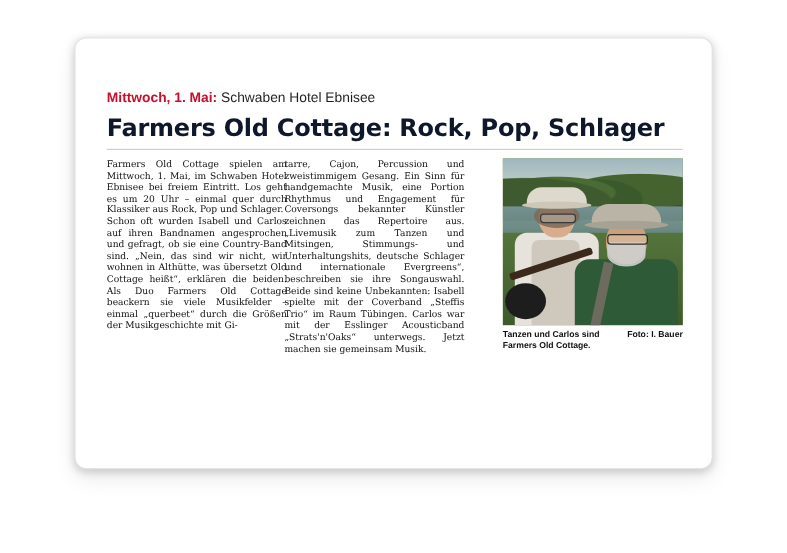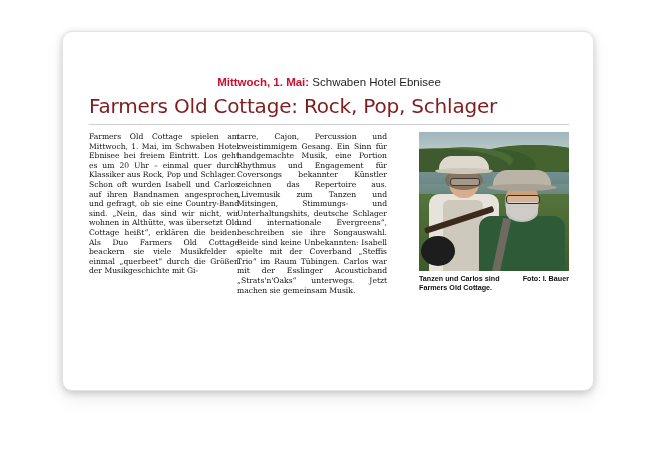--- a/index.html
+++ b/index.html
@@ -35,40 +35,39 @@
     left: 26px;
     top: 44px;
     width: 480px;
   }
   .kicker {
     font-size: 11.5px;
     line-height: 13px;
     margin: 0 0 6px 0;
     color: #231f20;
     font-weight: bold;
-    text-align: center;
   }
   .kicker .date {
     color: #c8102e;
     font-weight: bold;
   }
   .kicker .sep {
     color: #231f20;
     font-weight: bold;
   }
   .kicker .place {
     color: #231f20;
     font-weight: normal;
   }
   .headline {
     font-size: 20px;
     line-height: 23px;
-    font-weight: normal;
+    font-weight: bold;
     letter-spacing: -0.2px;
-    color: #7f1d1d;
+    color: #0f172a;
     margin: 0 0 4px 0;
     font-family: "DejaVu Sans", sans-serif;
   }
   .rule {
     width: 480px;
     height: 1px;
     background: #cfcfcf;
     margin: 6px 0 7px 0;
   }
   .cols {

